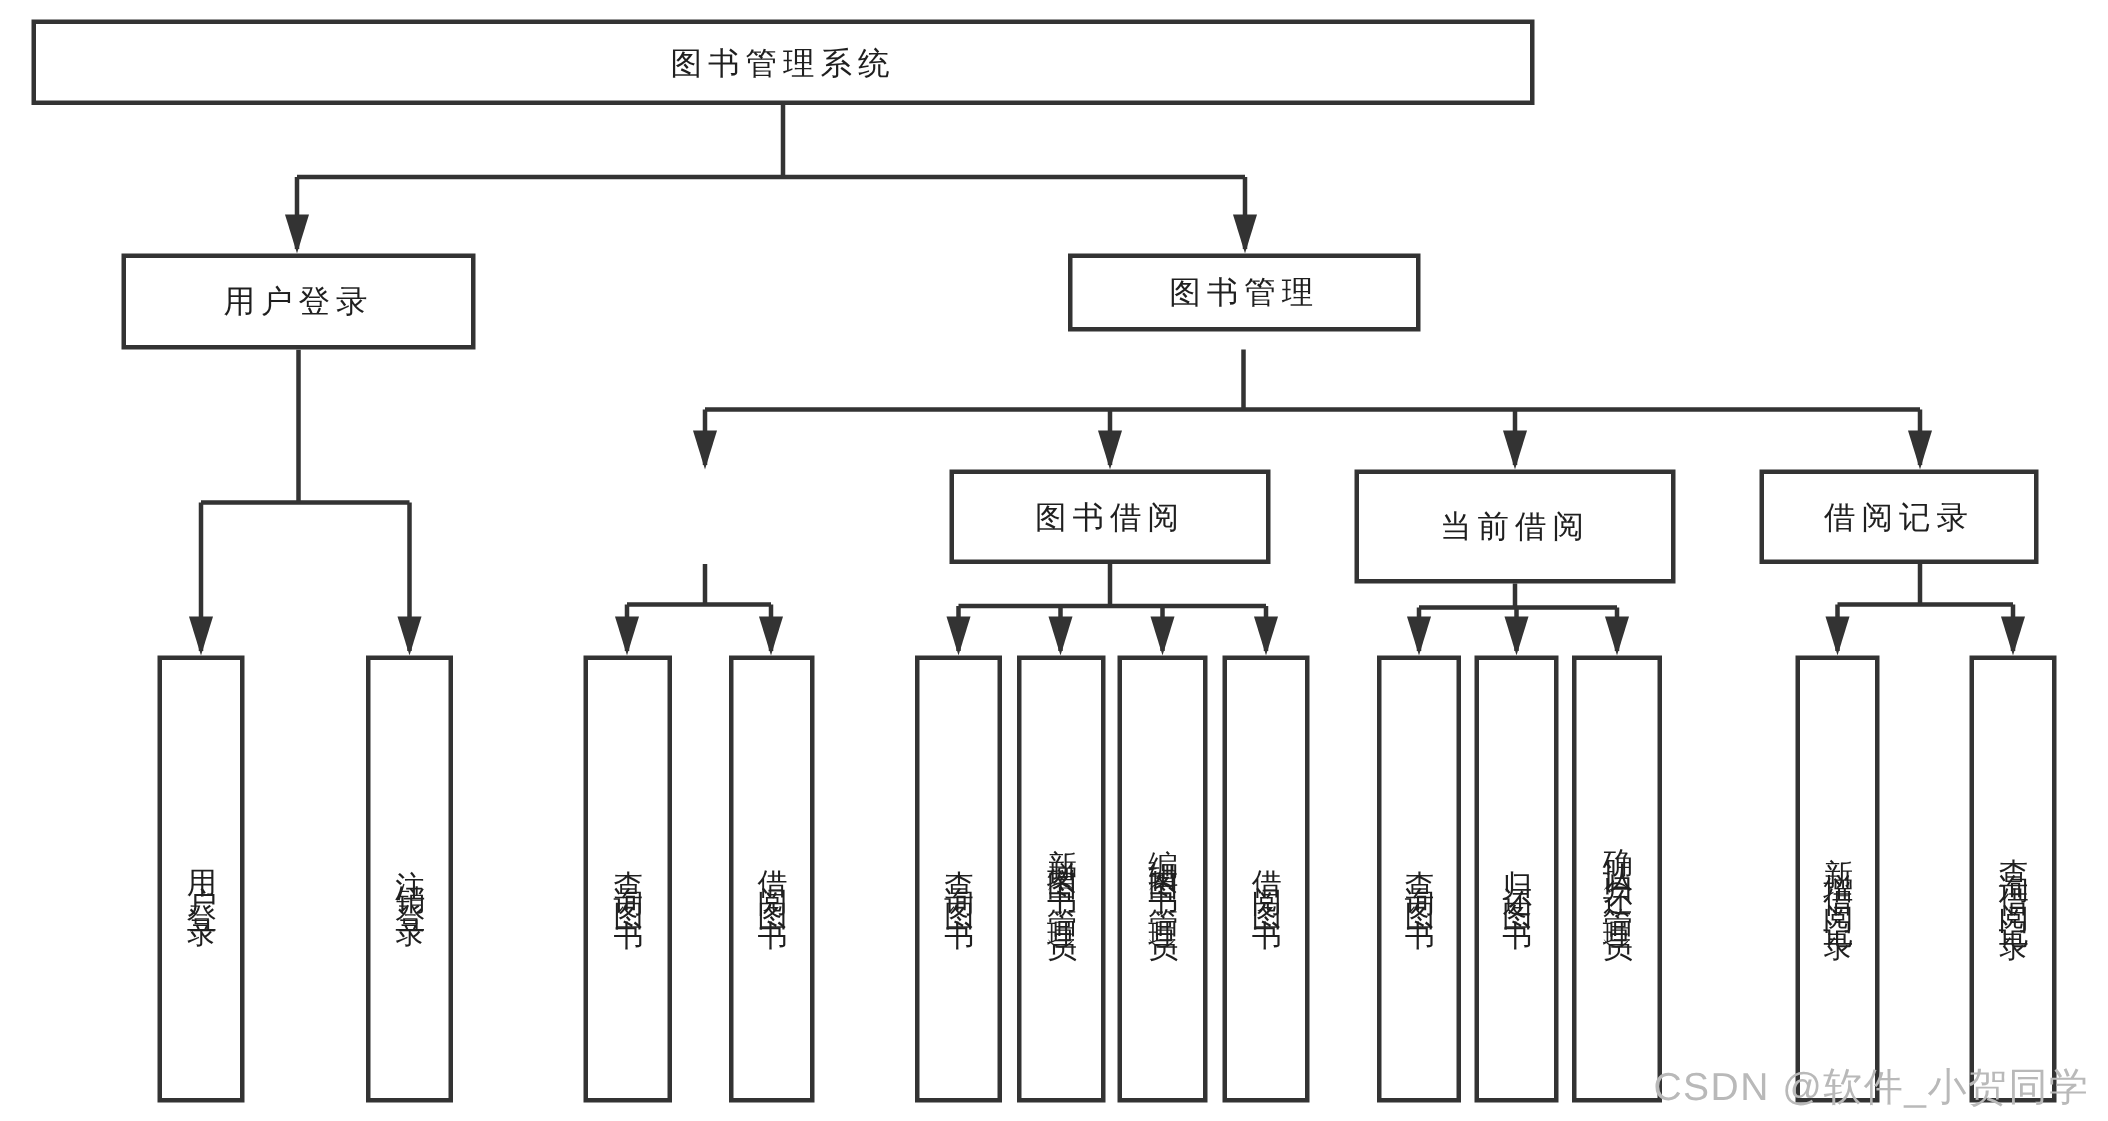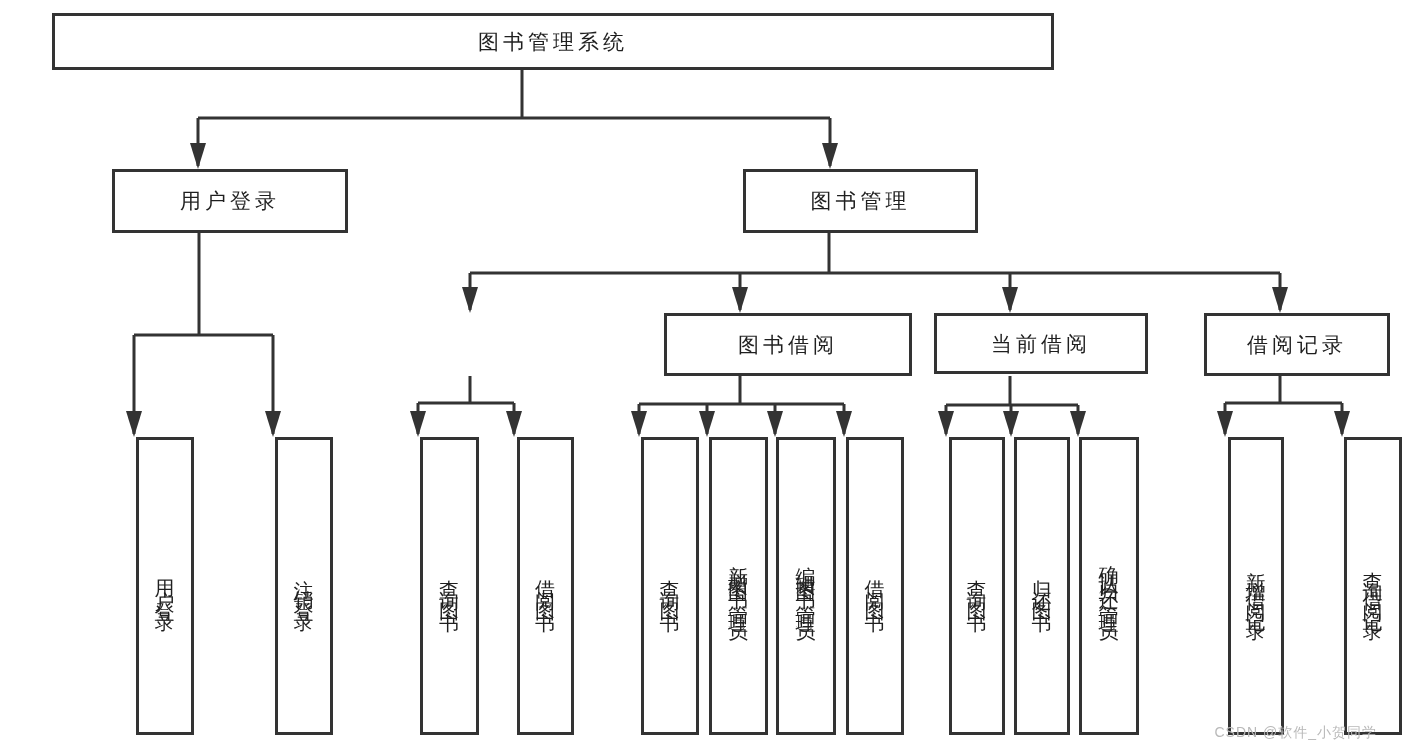--- a/index.html
+++ b/index.html
@@ -4,51 +4,51 @@
 <style>
   html,body{margin:0;padding:0;background:#ffffff;}
   .canvas{
     position:relative;width:1405px;height:747px;background:#ffffff;overflow:hidden;
     font-family:"Liberation Sans",sans-serif;
   }
   .wires{position:absolute;left:0;top:0;width:1405px;height:747px;z-index:1;}
   .node{
     position:absolute;box-sizing:border-box;background:#ffffff;border:3px solid #333333;
     display:flex;align-items:center;justify-content:center;
-    color:#1f1f1f;font-size:21px;letter-spacing:4px;z-index:2;white-space:nowrap;margin-left:31px;
+    color:#1f1f1f;font-size:21px;letter-spacing:4px;z-index:2;white-space:nowrap;
   }
   .vnode{
     writing-mode:vertical-rl;text-orientation:mixed;
     font-size:20px;letter-spacing:11px;line-height:1;
   }
   
   .n-root{left:21px;top:13px;width:1002px;height:57px;}
   .n-ul{left:81px;top:169px;width:236px;height:64px;}
-  .n-bm{left:712px;top:169px;width:235px;height:64px;}
+  .n-bm{left:712px;top:169px;width:235px;height:52px;}
   .n-nb{left:362px;top:313px;width:216px;height:63px;}
-  .n-bb{left:633px;top:313px;width:248px;height:63px;}
-  .n-cb{left:903px;top:313px;width:214px;height:61px;text-align:center;}
+  .n-bb{left:633px;top:313px;width:214px;height:63px;}
+  .n-cb{left:903px;top:313px;width:214px;height:76px;text-align:center;}
   .n-br{left:1173px;top:313px;width:186px;height:63px;}
   .lf{top:437px;height:298px;}
   .lf1{left:105px;width:58px;}
   .lf2{left:244px;width:58px;}
   .lf3{left:389px;width:59px;}
   .lf4{left:486px;width:57px;}
   .lf5{left:610px;width:58px;}
   .lf6{left:678px;width:59px;letter-spacing:8px;}
   .lf7{left:745px;width:60px;letter-spacing:8px;}
   .lf8{left:815px;width:58px;}
   .lf9{left:918px;width:56px;}
   .lf10{left:983px;width:56px;}
   .lf11{left:1048px;width:60px;letter-spacing:8px;}
   .lf12{left:1197px;width:56px;letter-spacing:10px;}
   .lf13{left:1313px;width:58px;letter-spacing:10px;}
   .watermark{
-    position:absolute;right:28px;bottom:5px;z-index:5;
-    color:#b9b9b9;font-size:14px;letter-spacing:1px;
+    position:absolute;right:12px;bottom:5px;z-index:5;
+    color:#b9b9b9;font-size:26px;letter-spacing:1px;
   }
 </style>
 </head>
 <body>
 
 <div class="canvas">
 
   <svg class="wires" viewBox="0 0 1405 747" xmlns="http://www.w3.org/2000/svg">
     <g stroke="#333333" stroke-width="3" fill="none">
       <path d="M522 70 V118 M198 118 H830 M198 118 V166 M830 118 V166"></path>

